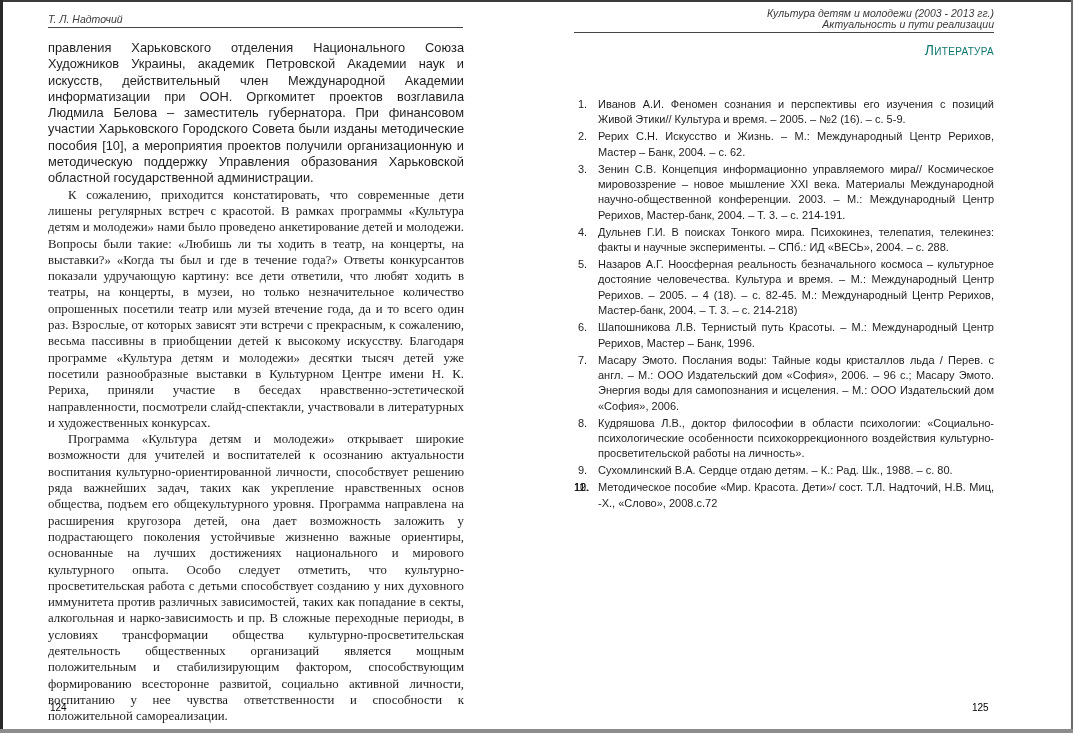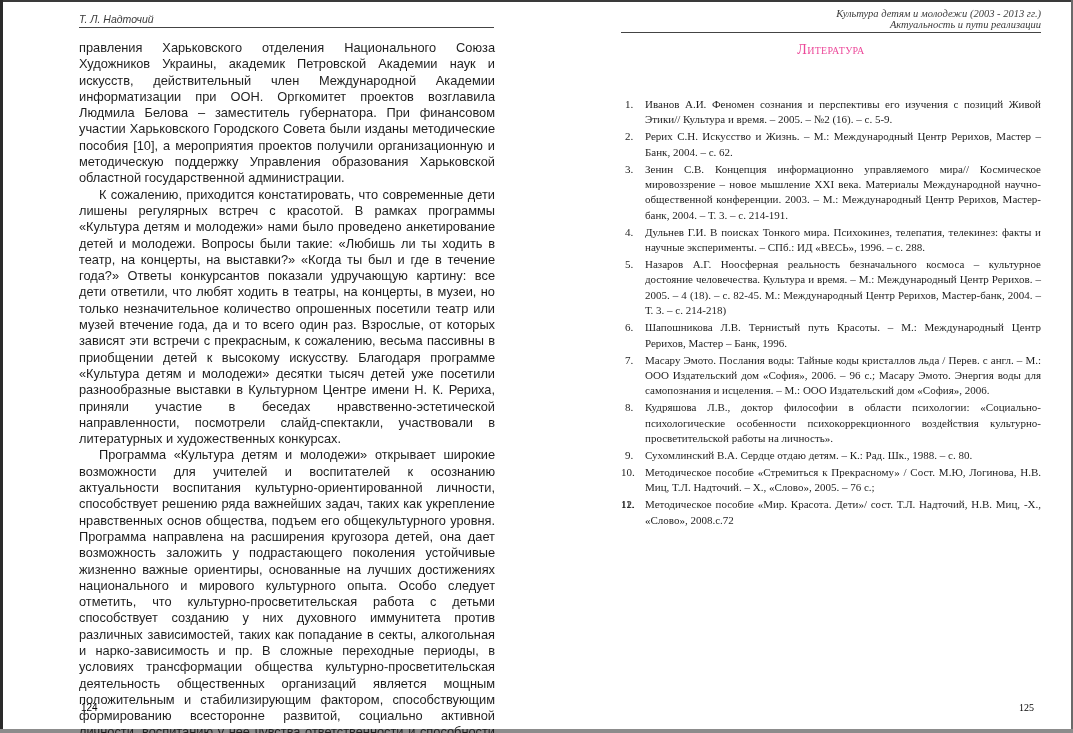--- a/index.html
+++ b/index.html
@@ -5,45 +5,45 @@
     html, body { margin: 0; padding: 0; }
     body {
       width: 1073px; height: 733px; background: #ffffff; position: relative;
       overflow: hidden; font-family: "Liberation Sans", sans-serif; color: #1e1e1e;
     }
     .frame-top { position: absolute; left: 0; top: 0; width: 1073px; height: 2px; background: #3a3a3a; }
     .frame-left { position: absolute; left: 0; top: 0; width: 3px; height: 733px; background: #2a2a2a; }
     .frame-right { position: absolute; right: 0; top: 0; width: 2px; height: 733px; background: #6a6a6a; }
     .frame-bottom { position: absolute; left: 0; bottom: 0; width: 1073px; height: 4px; background: #8c8c8c; }
 
-    .page { position: absolute; top: 0; height: 733px; margin-left: 31px; }
+    .page { position: absolute; top: 0; height: 733px; }
     .page-left { left: 0; width: 536px; }
-    .page-right { left: 528px; width: 537px; font-family: Liberation Serif, serif; }
+    .page-right { left: 512px; width: 537px; }
 
     .running-head-left {
       position: absolute; left: 48px; top: 13px; width: 415px;
       font-style: italic; font-size: 10.5px; color: #3a3a3a;
       border-bottom: 1px solid #444; padding-bottom: 2px;
     }
     .running-head-right {
       position: absolute; left: 62px; top: 8px; width: 420px;
       font-style: italic; font-size: 10.5px; color: #3a3a3a; text-align: right;
       line-height: 11px; border-bottom: 1px solid #444; padding-bottom: 2px;
     }
 
     .body-text {
       position: absolute; left: 48px; top: 40px; width: 416px;
       font-size: 12.8px; line-height: 16.3px; text-align: justify; color: #1e1e1e;
     }
     .body-text p { margin: 0; text-indent: 0; }
-    .body-text p.indent { text-indent: 20px; }
+    .body-text p.indent { text-indent: 20px; font-family: Liberation Serif, serif; }
 
     .section-title {
-      position: absolute; left: 62px; top: 42px; width: 420px; text-align: center;
-      font-size: 14px; letter-spacing: 0.3px; font-variant: small-caps; color: #ec4899;
+      position: absolute; left: 62px; top: 42px; width: 420px; text-align: right;
+      font-size: 14px; letter-spacing: 0.3px; font-variant: small-caps; color: #0f766e;
     }
 
     .ref-list {
       position: absolute; left: 62px; top: 97px; width: 420px; margin: 0; padding: 0;
       list-style: none; font-size: 11px; line-height: 15.4px; color: #1e1e1e;
     }
     .ref-item { position: relative; padding-left: 24px; text-align: justify; margin-bottom: 1.5px; }
     .ref-num { position: absolute; left: 4px; top: 0; }
     .ref-item.two-digit .ref-num { left: 0; }
 
@@ -72,24 +72,24 @@
 <div class="page page-right">
   <div class="running-head-right">
     <div>Культура детям и молодежи (2003 - 2013 гг.)</div>
     <div>Актуальность и пути реализации</div>
   </div>
   <div class="section-title">Литература</div>
   <ol class="ref-list" id="ref-list">
       <li class="ref-item"><span class="ref-num">1.</span><span>Иванов А.И. Феномен сознания и перспективы его изучения с позиций Живой Этики// Культура и время. – 2005. – №2 (16). – с. 5-9.</span></li>
       <li class="ref-item"><span class="ref-num">2.</span><span>Рерих С.Н. Искусство и Жизнь. – М.: Международный Центр Рерихов, Мастер – Банк, 2004. – с. 62.</span></li>
       <li class="ref-item"><span class="ref-num">3.</span><span>Зенин С.В. Концепция информационно управляемого мира// Космическое мировоззрение – новое мышление XXI века. Материалы Международной научно-общественной конференции. 2003. – М.: Международный Центр Рерихов, Мастер-банк, 2004. – Т. 3. – с. 214-191.</span></li>
-      <li class="ref-item"><span class="ref-num">4.</span><span>Дульнев Г.И. В поисках Тонкого мира. Психокинез, телепатия, телекинез: факты и научные эксперименты. – СПб.: ИД «ВЕСЬ», 1996. – с. 288.</span></li>
+      <li class="ref-item"><span class="ref-num">4.</span><span>Дульнев Г.И. В поисках Тонкого мира. Психокинез, телепатия, телекинез: факты и научные эксперименты. – СПб.: ИД «ВЕСЬ», 2004. – с. 288.</span></li>
       <li class="ref-item"><span class="ref-num">5.</span><span>Назаров А.Г. Ноосферная реальность безначального космоса – культурное достояние человечества. Культура и время. – М.: Международный Центр Рерихов. – 2005. – 4 (18). – с. 82-45. М.: Международный Центр Рерихов, Мастер-банк, 2004. – Т. 3. – с. 214-218)</span></li>
       <li class="ref-item"><span class="ref-num">6.</span><span>Шапошникова Л.В. Тернистый путь Красоты. – М.: Международный Центр Рерихов, Мастер – Банк, 1996.</span></li>
       <li class="ref-item"><span class="ref-num">7.</span><span>Масару Эмото. Послания воды: Тайные коды кристаллов льда / Перев. с англ. – М.: ООО Издательский дом «София», 2006. – 96 с.; Масару Эмото. Энергия воды для самопознания и исцеления. – М.: ООО Издательский дом «София», 2006.</span></li>
       <li class="ref-item"><span class="ref-num">8.</span><span>Кудряшова Л.В., доктор философии в области психологии: «Социально-психологические особенности психокоррекционного воздействия культурно-просветительской работы на личность».</span></li>
       <li class="ref-item"><span class="ref-num">9.</span><span>Сухомлинский В.А. Сердце отдаю детям. – К.: Рад. Шк., 1988. – с. 80.</span></li>
-      <li class="ref-item two-digit"><span class="ref-num">10.</span><span>Методическое пособие «Стремиться к Прекрасному» / Сост. М.Ю, Логинова, Н.В. Миц, Т.Л. Надточий. – Х., «Слово», 2005. – 76 с.;</span></li>
+      <li class="ref-item two-digit"><span class="ref-num">10.</span></li>
       <li class="ref-item two-digit"><span class="ref-num">11.</span></li>
       <li class="ref-item two-digit"><span class="ref-num">12.</span><span>Методическое пособие «Мир. Красота. Дети»/ сост. Т.Л. Надточий, Н.В. Миц, -Х., «Слово», 2008.с.72</span></li>
     </ol>
   <div class="page-number page-number-right">125</div>
 </div>
 
 </body></html>

